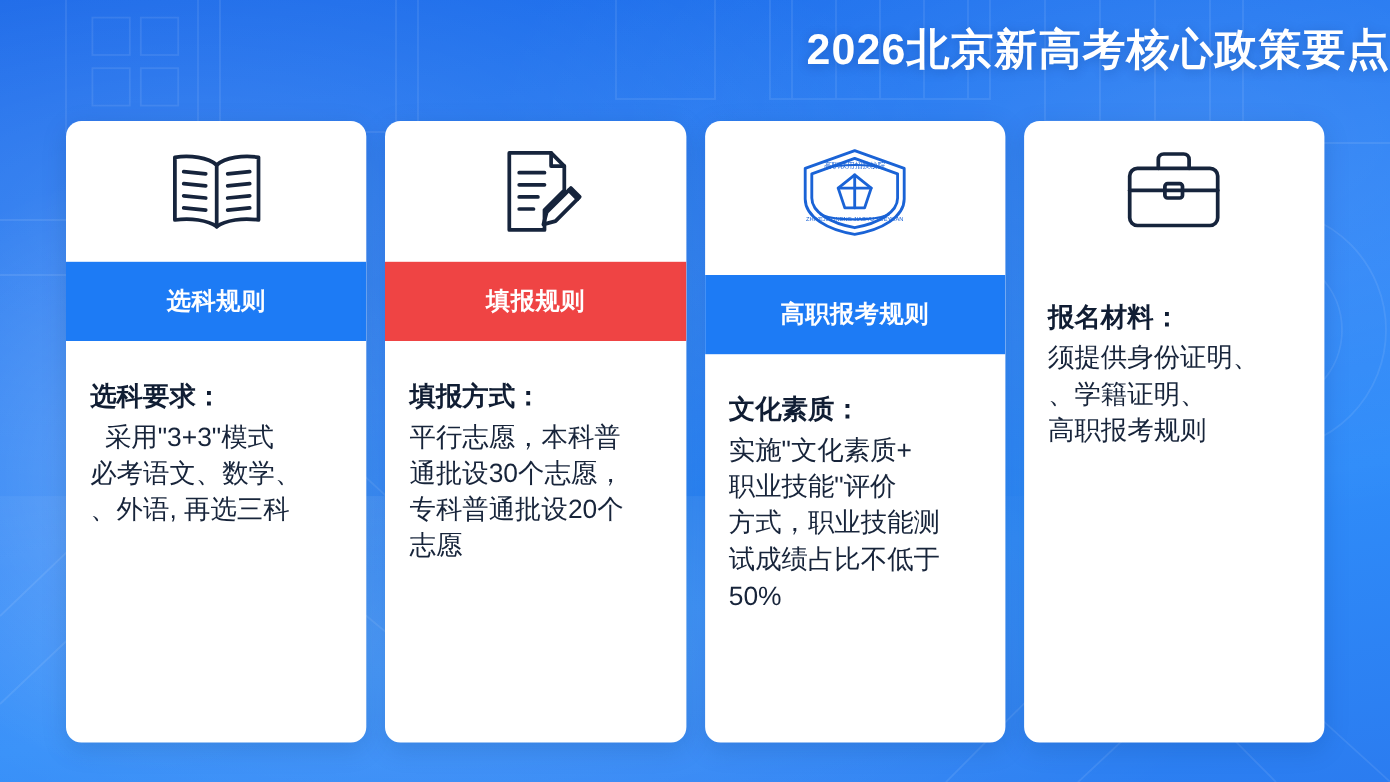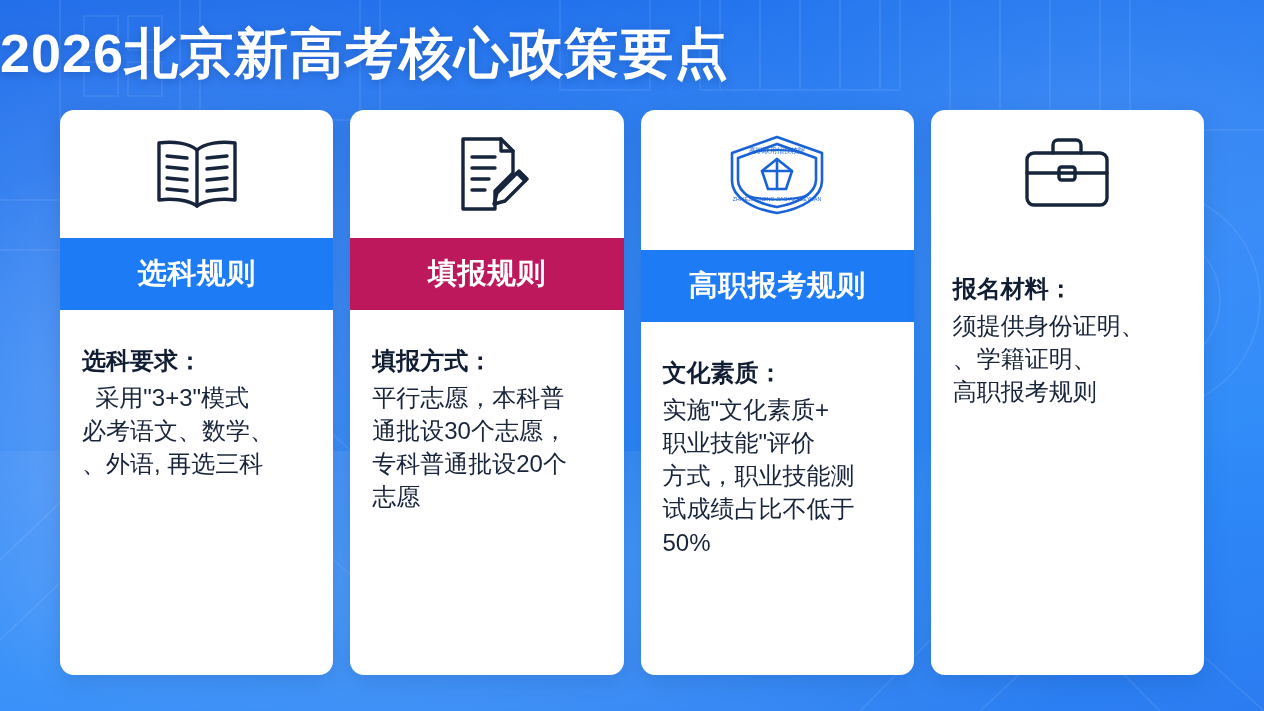--- a/index.html
+++ b/index.html
@@ -46,23 +46,23 @@
     height: 460px;
     background: radial-gradient(ellipse at 30% 30%, rgba(255,255,255,0.15) 0%, rgba(255,255,255,0) 60%);
     pointer-events: none;
   }
 
   #title {
     position: absolute;
     top: 18px;
     left: 0;
     width: 100%;
-    text-align: left;
+    text-align: right;
     color: #ffffff;
-    font-size: 54px;
+    font-size: 39px;
     font-weight: bold;
     letter-spacing: 1px;
     text-shadow: 0 2px 10px rgba(0,40,110,0.28);
     white-space: nowrap;
   }
 
   #cards {
     position: absolute;
     top: 110px;
     left: 60px;
@@ -90,21 +90,21 @@
     justify-content: center;
     flex: 0 0 auto;
   }
 
   .card-head {
     height: 72px;
     display: flex;
     align-items: center;
     justify-content: center;
     color: #ffffff;
-    font-size: 29px;
+    font-size: 22px;
     font-weight: bold;
     letter-spacing: 0.5px;
     white-space: nowrap;
   }
 
   .card-body {
     flex: 1 1 auto;
     padding: 34px 20px 16px 22px;
     color: #13233c;
     font-size: 24px;
@@ -187,21 +187,21 @@
         <svg width="96" height="82" viewBox="0 0 96 82">
           <g fill="none" stroke="#16243c" stroke-width="3.4" stroke-linejoin="round" stroke-linecap="round">
             <path d="M24 6 L62 6 L74 18 L74 40 L56 58 L56 76 L24 76 Z"></path>
             <path d="M62 6 L62 18 L74 18"></path>
             <path d="M33 24 L56 24 M33 35 L56 35 M33 46 L50 46 M33 57 L46 57"></path>
             <path d="M58 60 L80 38 L88 46 L66 68 L55 71 Z"></path>
             <path d="M78 40 L86 48"></path>
           </g>
         </svg>
       </div>
-      <div class="card-head" style="background:#be185d;font-family:Liberation Serif, serif;">填报规则</div>
+      <div class="card-head" style="background:#ef4444;font-family:Liberation Serif, serif;">填报规则</div>
       <div class="card-body">
         <div class="body-label">填报方式：</div>
         <div class="body-text">平行志愿，本科普
 通批设30个志愿，
 专科普通批设20个
 志愿</div>
       </div>
     </div>
 
     <div class="card">

